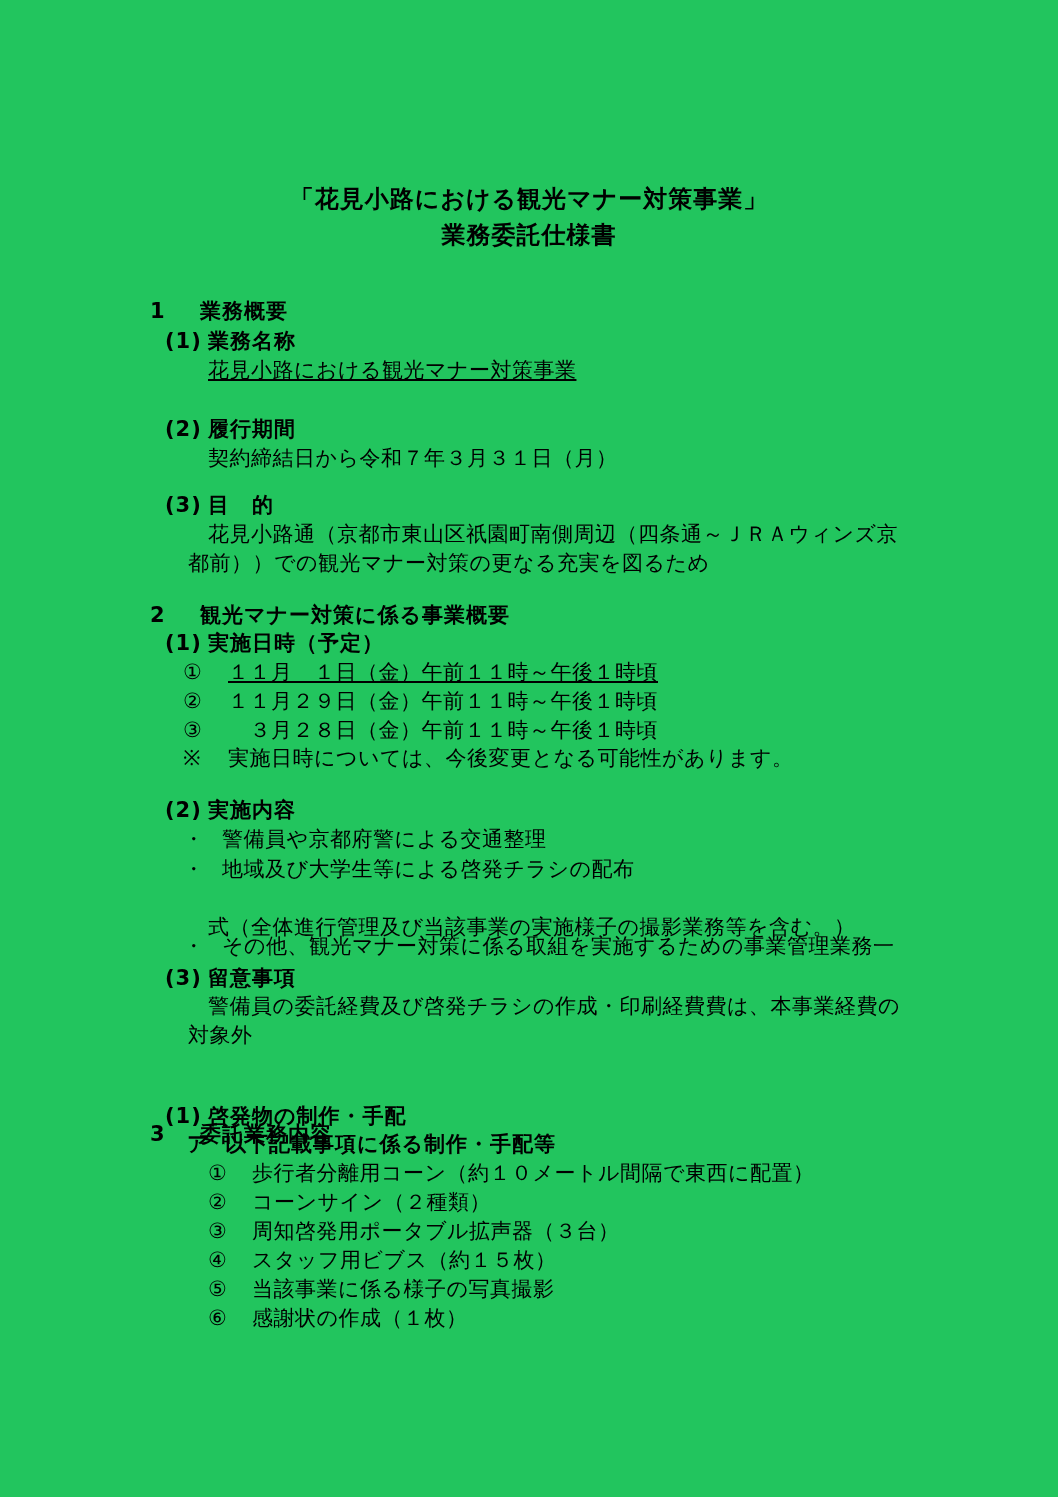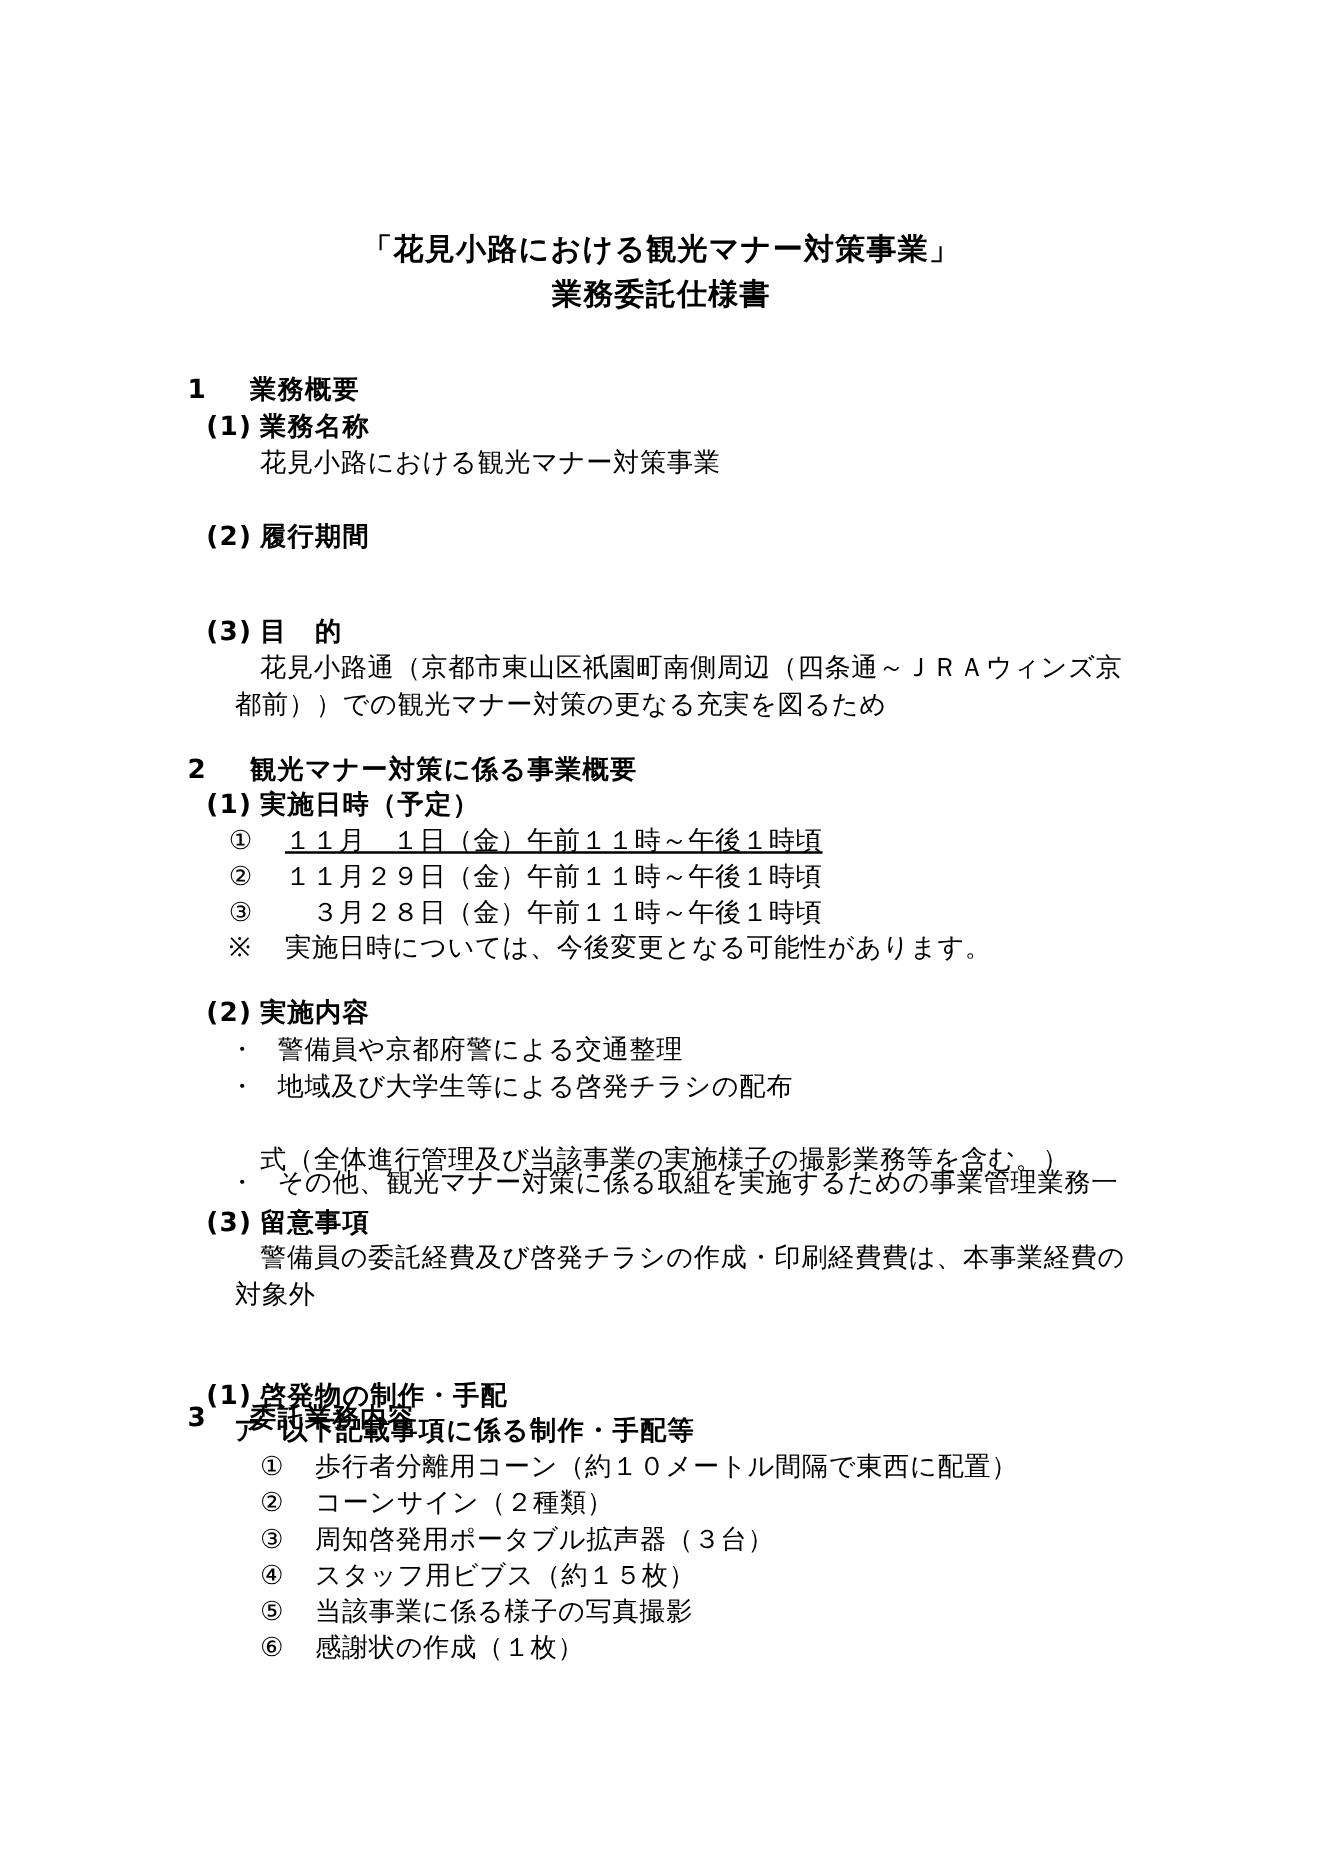--- a/index.html
+++ b/index.html
@@ -1,20 +1,20 @@
 <!DOCTYPE html>
 <html><head>
 <meta charset="utf-8">
 <style>
   html,body{margin:0;padding:0;background:#e8e8e8;}
   .page{
     position:relative;
     width:1058px;height:1497px;
     margin:0 auto;
-    background:#ffffff;
+    background:#22c55e;
     color:#000000;
     overflow:hidden;
     font-family:"DejaVu Serif","Liberation Serif",serif;
     font-size:21px;
     letter-spacing:0.5px;
   }
   .ln{position:absolute;white-space:pre;line-height:29px;}
   .gothic{
     font-family:"DejaVu Sans","Liberation Sans",sans-serif;
     font-weight:bold;
@@ -40,23 +40,24 @@
 </head>
 <body>
 
 <div class="page">
 
   <div class="title"><span>「花見小路における観光マナー対策事業」</span><br><span>業務委託仕様書</span></div>
 
   <div class="ln gothic l1" style="top:297px;left:150px;"><span class="mk">1</span><span>業務概要</span></div>
 
   <div class="ln gothic l2" style="top:327px;left:165px;"><span class="mk">(1)</span><span>業務名称</span></div>
-  <div class="ln" style="top:356px;left:208px;">花見小路における観光マナー対策事業</div>
+  <div class="ln" style="top:356px;left:208px;text-decoration:underline;">花見小路における観光マナー対策事業</div>
 
   <div class="ln gothic l2" style="top:415px;left:165px;"><span class="mk">(2)</span><span>履行期間</span></div>
+  <div class="ln" style="top:444px;left:208px;">契約締結日から令和７年３月３１日（月）</div>
 
   <div class="ln gothic l2" style="top:491px;left:165px;"><span class="mk">(3)</span><span>目　的</span></div>
   <div class="ln" style="top:520px;left:208px;">花見小路通（京都市東山区祇園町南側周辺（四条通～ＪＲＡウィンズ京</div>
   <div class="ln" style="top:549px;left:188px;">都前））での観光マナー対策の更なる充実を図るため</div>
 
   <div class="ln gothic l1" style="top:601px;left:150px;"><span class="mk">2</span><span>観光マナー対策に係る事業概要</span></div>
 
   <div class="ln gothic l2" style="top:629px;left:165px;"><span class="mk">(1)</span><span>実施日時（予定）</span></div>
   <div class="ln li2" style="top:658px;left:183px;text-decoration:underline;"><span class="mk">①</span><span>１１月　１日（金）午前１１時～午後１時頃</span></div>
   <div class="ln li2" style="top:687px;left:183px;"><span class="mk">②</span><span>１１月２９日（金）午前１１時～午後１時頃</span></div>

